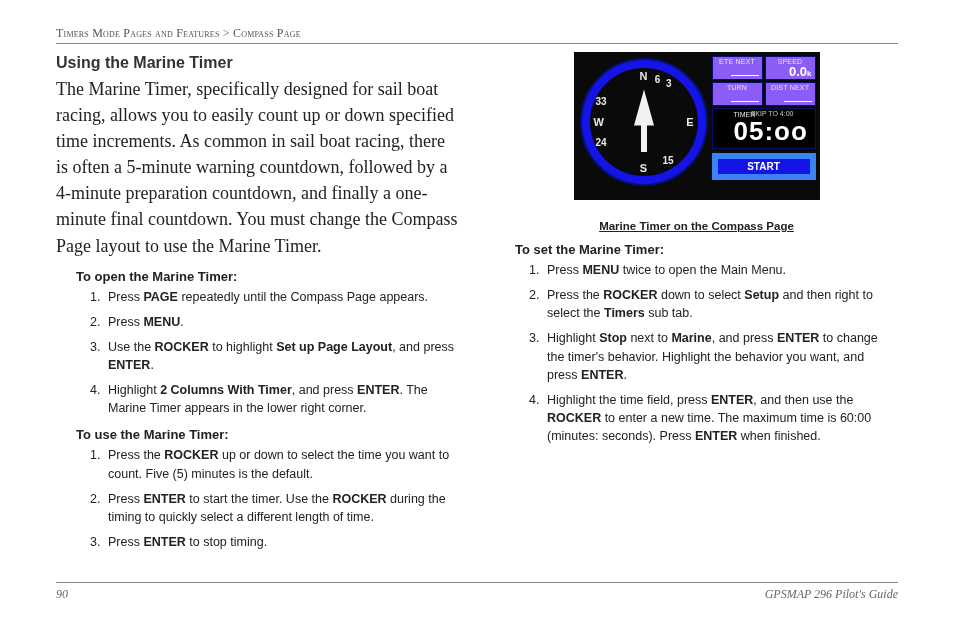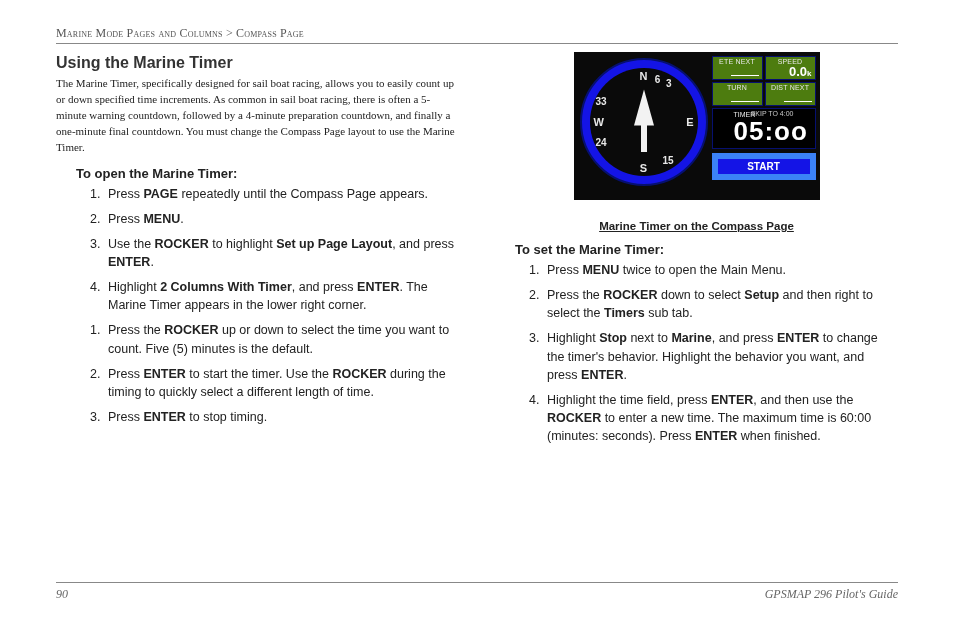--- a/index.html
+++ b/index.html
@@ -32,21 +32,21 @@
   }
   h2.section-title {
     font-family: Liberation Sans, sans-serif;
     font-weight: bold;
     font-size: 16px;
     color: #333;
     margin: 2px 0 4px 0;
   }
   .body-text {
     font-family: Georgia, 'Times New Roman', serif;
-    font-size: 11px;
+    font-size: 18px;
     line-height: 1.45;
     color: #222;
     margin-bottom: 10px;
   }
   .subhead {
     font-family: Arial, Helvetica, sans-serif;
     font-weight: bold;
     font-size: 13px;
     color: #222;
     margin: 10px 0 4px 20px;
@@ -144,21 +144,21 @@
   .dev-right {
     position: absolute;
     right: 4px; top: 4px;
     width: 104px;
     display: flex; flex-direction: column;
     gap: 2px;
   }
   .dev-row { display: flex; gap: 2px; }
   .dev-box {
     flex: 1;
-    background: #4d7c0f;
+    background: #8b5cf6;
     border: 1px solid #061070;
     padding: 1px 3px;
     min-height: 22px;
   }
   .dev-box .lbl { font-size: 7px; color: #e8e8e8; letter-spacing: 0.2px; }
   .dev-box .val { font-size: 13px; color: #fff; font-weight: bold; text-align: right; line-height: 1; }
   .timer-box {
     background: #000; border: 1px solid #061070;
     padding: 2px 21px;
     text-align: center;
@@ -180,37 +180,38 @@
     display:inline-block;
     border-bottom: 1px solid #fff;
     min-width: 28px;
     height: 10px;
   }
 </style>
 </head>
 <body>
 
 <div class="breadcrumb">
-  <span>Marine Mode Pages and Columns</span><span> &gt; </span><span>Compass Page</span>
+  <span>Timers Mode Pages and Features</span><span> &gt; </span><span>Compass Page</span>
 </div>
 
 <div class="columns">
 
   <div class="col">
     <h2 class="section-title">Using the Marine Timer</h2>
     <p class="body-text">The Marine Timer, specifically designed for sail boat racing, allows you to easily count up or down specified time increments. As common in sail boat racing, there is often a 5-minute warning countdown, followed by a 4-minute preparation countdown, and finally a one-minute final countdown. You must change the Compass Page layout to use the Marine Timer.</p>
 
     <div class="subhead">To open the Marine Timer:</div>
     <ol class="steps">
       <li><span>Press </span><b>PAGE</b><span> repeatedly until the Compass Page appears.</span></li>
       <li><span>Press </span><b>MENU</b><span>.</span></li>
       <li><span>Use the </span><b>ROCKER</b><span> to highlight </span><b>Set up Page Layout</b><span>, and press </span><b>ENTER</b><span>.</span></li>
       <li><span>Highlight </span><b>2 Columns With Timer</b><span>, and press </span><b>ENTER</b><span>. The Marine Timer appears in the lower right corner.</span></li>
     </ol>
 
+    <div class="subhead">To use the Marine Timer:</div>
     <ol class="steps">
       <li><span>Press the </span><b>ROCKER</b><span> up or down to select the time you want to count. Five (5) minutes is the default.</span></li>
       <li><span>Press </span><b>ENTER</b><span> to start the timer. Use the </span><b>ROCKER</b><span> during the timing to quickly select a different length of time.</span></li>
       <li><span>Press </span><b>ENTER</b><span> to stop timing.</span></li>
     </ol>
   </div>
 
   <div class="col">
 
     <div class="figure-wrap">

